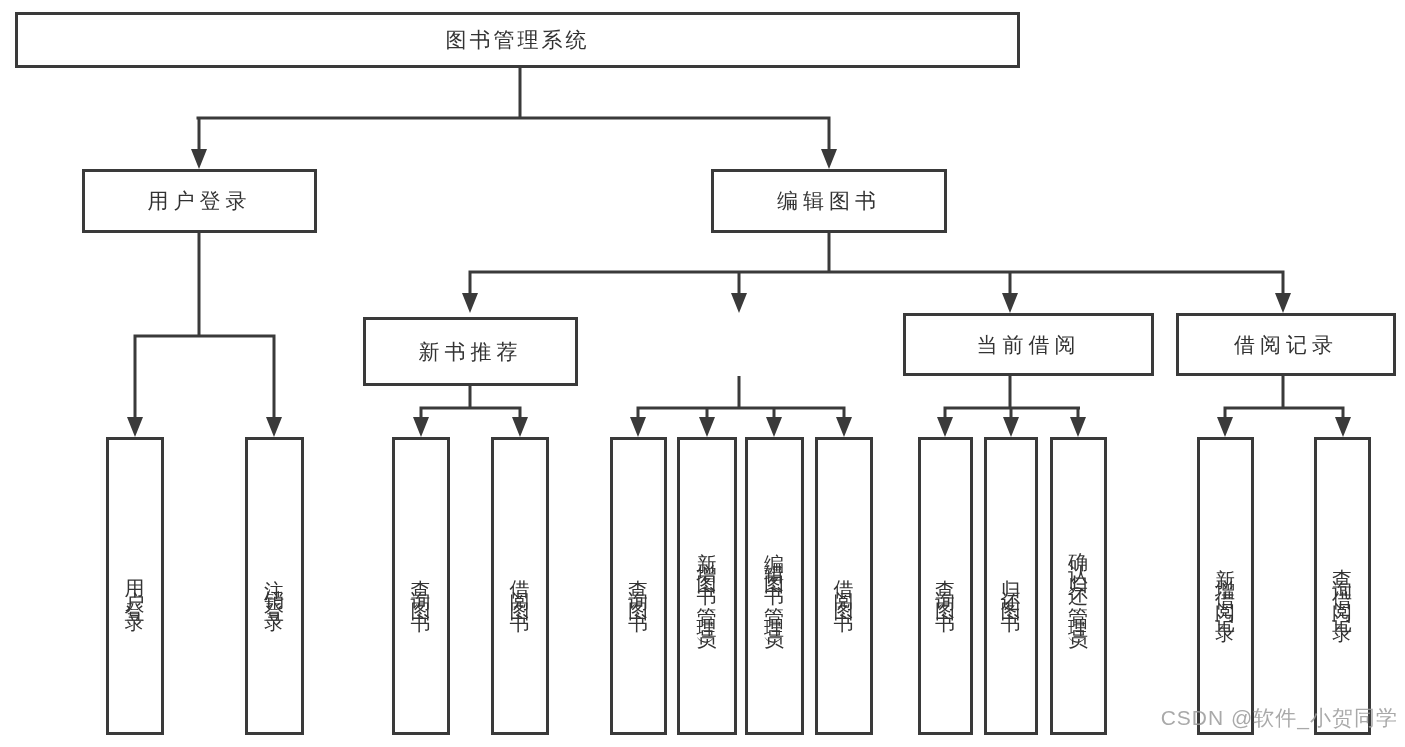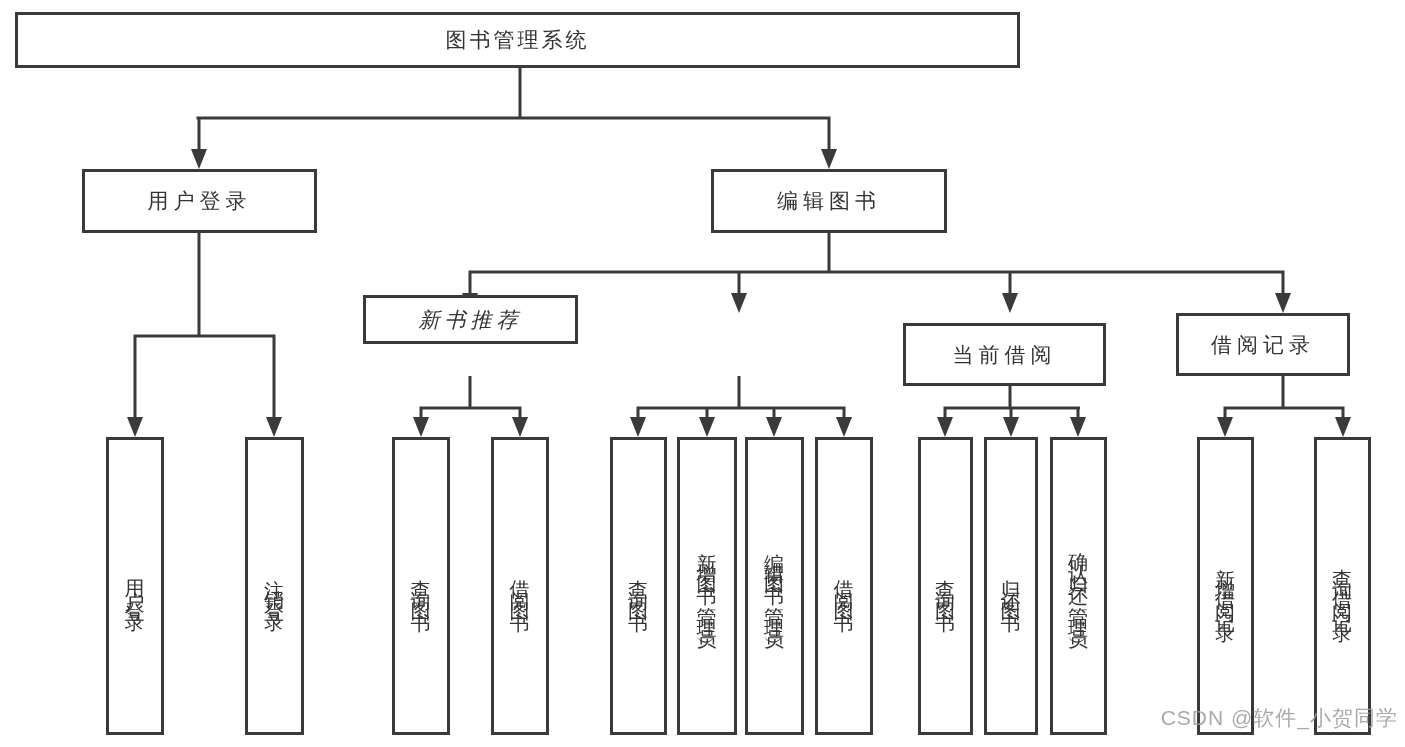--- a/index.html
+++ b/index.html
@@ -60,23 +60,23 @@
   <svg class="connector" width="1405" height="747" viewBox="0 0 1405 747" aria-hidden="true">
     <path class="wire" d="M520 68 V118 M196.5 118 H830.5 M199 118 V151 M829 118 V151 M199 233 V336 M133.5 336 H275.5 M135 336 V419 M274 336 V419 M829 233 V272 M468.5 272 H1284.5 M470 272 V295 M739 272 V295 M1010 272 V295 M1283 272 V295 M470 376 V408 M419.5 408 H521.5 M421 408 V419 M520 408 V419 M739 376 V408 M636.5 408 H845.5 M638 408 V419 M707 408 V419 M774 408 V419 M844 408 V419 M1010 376 V408 M943.5 408 H1080 M945 408 V419 M1011 408 V419 M1078 408 V419 M1283 376 V408 M1223.5 408 H1344.5 M1225 408 V419 M1343 408 V419"></path>
     <path class="arrowheads" d="M191 149H207L199 169Z M821 149H837L829 169Z M462 293H478L470 313Z M731 293H747L739 313Z M1002 293H1018L1010 313Z M1275 293H1291L1283 313Z M127 417H143L135 437Z M266 417H282L274 437Z M413 417H429L421 437Z M512 417H528L520 437Z M630 417H646L638 437Z M699 417H715L707 437Z M766 417H782L774 437Z M836 417H852L844 437Z M937 417H953L945 437Z M1003 417H1019L1011 437Z M1070 417H1086L1078 437Z M1217 417H1233L1225 437Z M1335 417H1351L1343 437Z"></path>
   </svg>
 
   <div class="box h1" style="left:15px;top:12px;width:1005px;height:56px;">图书管理系统</div>
 
   <div class="box h2" style="left:82px;top:169px;width:235px;height:64px;">用户登录</div>
   <div class="box h2" style="left:711px;top:169px;width:236px;height:64px;">编辑图书</div>
 
-  <div class="box h2" style="left:363px;top:295px;width:215px;height:49px;font-style:italic;">新书推荐</div>
-  <div class="box h2" style="left:903px;top:323px;width:203px;height:63px;">当前借阅</div>
-  <div class="box h2" style="left:1176px;top:313px;width:174px;height:63px;">借阅记录</div>
+  <div class="box h2" style="left:363px;top:317px;width:215px;height:69px;">新书推荐</div>
+  <div class="box h2" style="left:903px;top:313px;width:251px;height:63px;">当前借阅</div>
+  <div class="box h2" style="left:1176px;top:313px;width:220px;height:63px;">借阅记录</div>
 
   <div class="box leaf" style="left:106px;top:437px;width:58px;height:298px;">用户登录</div>
   <div class="box leaf" style="left:245px;top:437px;width:59px;height:298px;">注销登录</div>
 
   <div class="box leaf" style="left:392px;top:437px;width:58px;height:298px;">查询图书</div>
   <div class="box leaf" style="left:491px;top:437px;width:58px;height:298px;">借阅图书</div>
 
   <div class="box leaf" style="left:610px;top:437px;width:57px;height:298px;">查询图书</div>
   <div class="box leaf" style="left:677px;top:437px;width:60px;height:298px;">新增图书（管理员）</div>
   <div class="box leaf" style="left:745px;top:437px;width:59px;height:298px;">编辑图书（管理员）</div>

